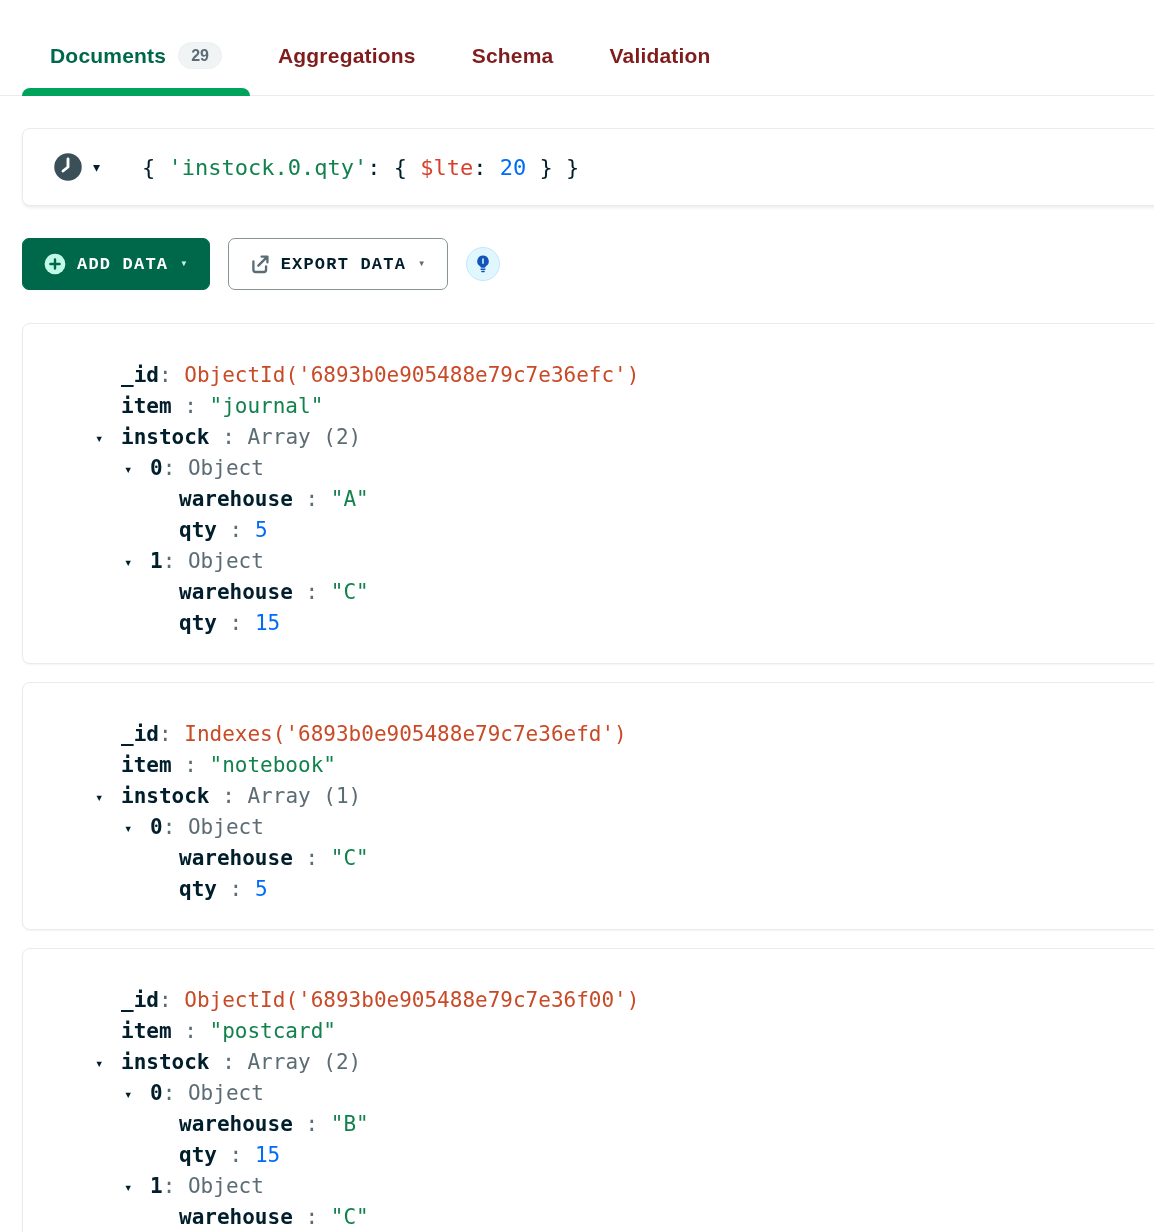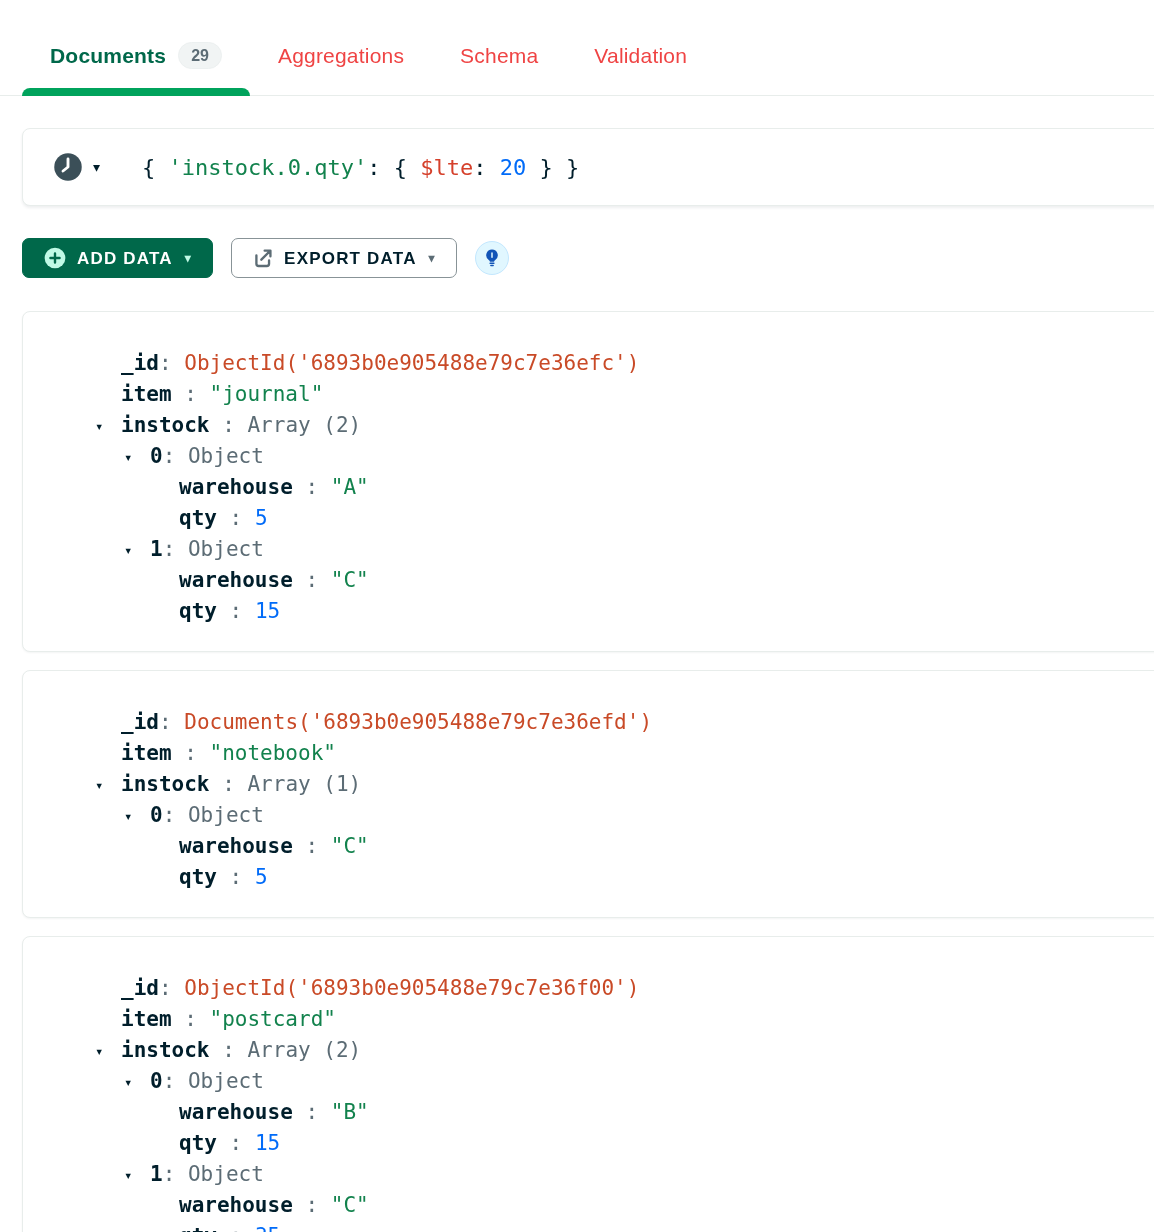--- a/index.html
+++ b/index.html
@@ -7,21 +7,21 @@
   body {
     width:1154px; height:1232px; overflow:hidden;
     background:#ffffff; color:#001E2B;
     font-family:"Liberation Sans", sans-serif;
   }
 
   
   .tabs-bar { height:80px; border-bottom:1px solid #E8EDEB; padding-left:22px;margin-top:16px; }
   #tabs { display:flex; height:100%; }
   .tab { position:relative; display:flex; align-items:center; gap:12px; padding:0 28px; cursor:pointer; }
-  .tab-label { font-size:21px; font-weight:400; color:#ef4444; letter-spacing:.2px; }
+  .tab-label { font-size:21px; font-weight:700; color:#7f1d1d; letter-spacing:.2px; }
   .tab.active .tab-label { color:#00684A; font-weight:700; }
   .tab-badge {
     background:#F1F4F4; color:#5C6C75; border:1px solid #ECF0F0;
     border-radius:16px; padding:3px 12px; font-size:16px; font-weight:600; line-height:1.2;
   }
   .tab-underline {
     position:absolute; left:0; right:0; bottom:-1px; height:8px;
     background:#00A35C; border-radius:8px 8px 0 0;
   }
 
@@ -39,23 +39,23 @@
     font-size:22px; white-space:pre;
   }
   .tok-punct   { color:#001E2B; }
   .tok-string  { color:#12824D; }
   .tok-keyword { color:#D5402B; }
   .tok-number  { color:#016BF8; }
 
   
   .toolbar { margin:32px 0 0 22px; display:flex; align-items:center; gap:18px; }
   .btn {
-    height:40px; display:inline-flex; align-items:center; gap:10px;
+    height:52px; display:inline-flex; align-items:center; gap:10px;
     padding:0 20px; border-radius:7px; cursor:pointer;
-    font-family:Liberation Sans, sans-serif;
+    font-family:Liberation Mono, monospace;
     font-weight:700; font-size:17px; letter-spacing:1.2px; line-height:1;
   }
   .btn-primary { background:#00684A; border:1px solid #00684A; color:#fff; }
   .btn-default { background:#fff; border:1px solid #889397; color:#001E2B; }
   .btn .caret-glyph { font-size:12px; margin-left:2px; }
   .btn-primary .caret-glyph { color:#C0FAE6; }
   .btn-default .caret-glyph { color:#5C6C75; }
   .insight-btn {
     width:34px; height:34px; border-radius:50%;
     background:#E1F7FF; border:1px solid #C3E7FE;
@@ -159,21 +159,21 @@
       <div class="doc-line" style="padding-left: 98px;"><span class="key">item</span><span class="sep"> : </span><span class="val-string">"journal"</span></div>
       <div class="doc-line" style="padding-left: 98px;"><span class="caret-toggle" style="left: 72px;">▾</span><span class="key">instock</span><span class="sep"> : </span><span class="val-meta">Array (2)</span></div>
       <div class="doc-line" style="padding-left: 127px;"><span class="caret-toggle" style="left: 101px;">▾</span><span class="key">0</span><span class="sep">: </span><span class="val-meta">Object</span></div>
       <div class="doc-line" style="padding-left: 156px;"><span class="key">warehouse</span><span class="sep"> : </span><span class="val-string">"A"</span></div>
       <div class="doc-line" style="padding-left: 156px;"><span class="key">qty</span><span class="sep"> : </span><span class="val-number">5</span></div>
       <div class="doc-line" style="padding-left: 127px;"><span class="caret-toggle" style="left: 101px;">▾</span><span class="key">1</span><span class="sep">: </span><span class="val-meta">Object</span></div>
       <div class="doc-line" style="padding-left: 156px;"><span class="key">warehouse</span><span class="sep"> : </span><span class="val-string">"C"</span></div>
       <div class="doc-line" style="padding-left: 156px;"><span class="key">qty</span><span class="sep"> : </span><span class="val-number">15</span></div>
     </article>
     <article class="doc-card">
-      <div class="doc-line" style="padding-left: 98px;"><span class="key">_id</span><span class="sep">: </span><span class="val-objectid">Documents('6893b0e905488e79c7e36efd')</span></div>
+      <div class="doc-line" style="padding-left: 98px;"><span class="key">_id</span><span class="sep">: </span><span class="val-objectid">Indexes('6893b0e905488e79c7e36efd')</span></div>
       <div class="doc-line" style="padding-left: 98px;"><span class="key">item</span><span class="sep"> : </span><span class="val-string">"notebook"</span></div>
       <div class="doc-line" style="padding-left: 98px;"><span class="caret-toggle" style="left: 72px;">▾</span><span class="key">instock</span><span class="sep"> : </span><span class="val-meta">Array (1)</span></div>
       <div class="doc-line" style="padding-left: 127px;"><span class="caret-toggle" style="left: 101px;">▾</span><span class="key">0</span><span class="sep">: </span><span class="val-meta">Object</span></div>
       <div class="doc-line" style="padding-left: 156px;"><span class="key">warehouse</span><span class="sep"> : </span><span class="val-string">"C"</span></div>
       <div class="doc-line" style="padding-left: 156px;"><span class="key">qty</span><span class="sep"> : </span><span class="val-number">5</span></div>
     </article>
     <article class="doc-card">
       <div class="doc-line" style="padding-left: 98px;"><span class="key">_id</span><span class="sep">: </span><span class="val-objectid">ObjectId('6893b0e905488e79c7e36f00')</span></div>
       <div class="doc-line" style="padding-left: 98px;"><span class="key">item</span><span class="sep"> : </span><span class="val-string">"postcard"</span></div>
       <div class="doc-line" style="padding-left: 98px;"><span class="caret-toggle" style="left: 72px;">▾</span><span class="key">instock</span><span class="sep"> : </span><span class="val-meta">Array (2)</span></div>

